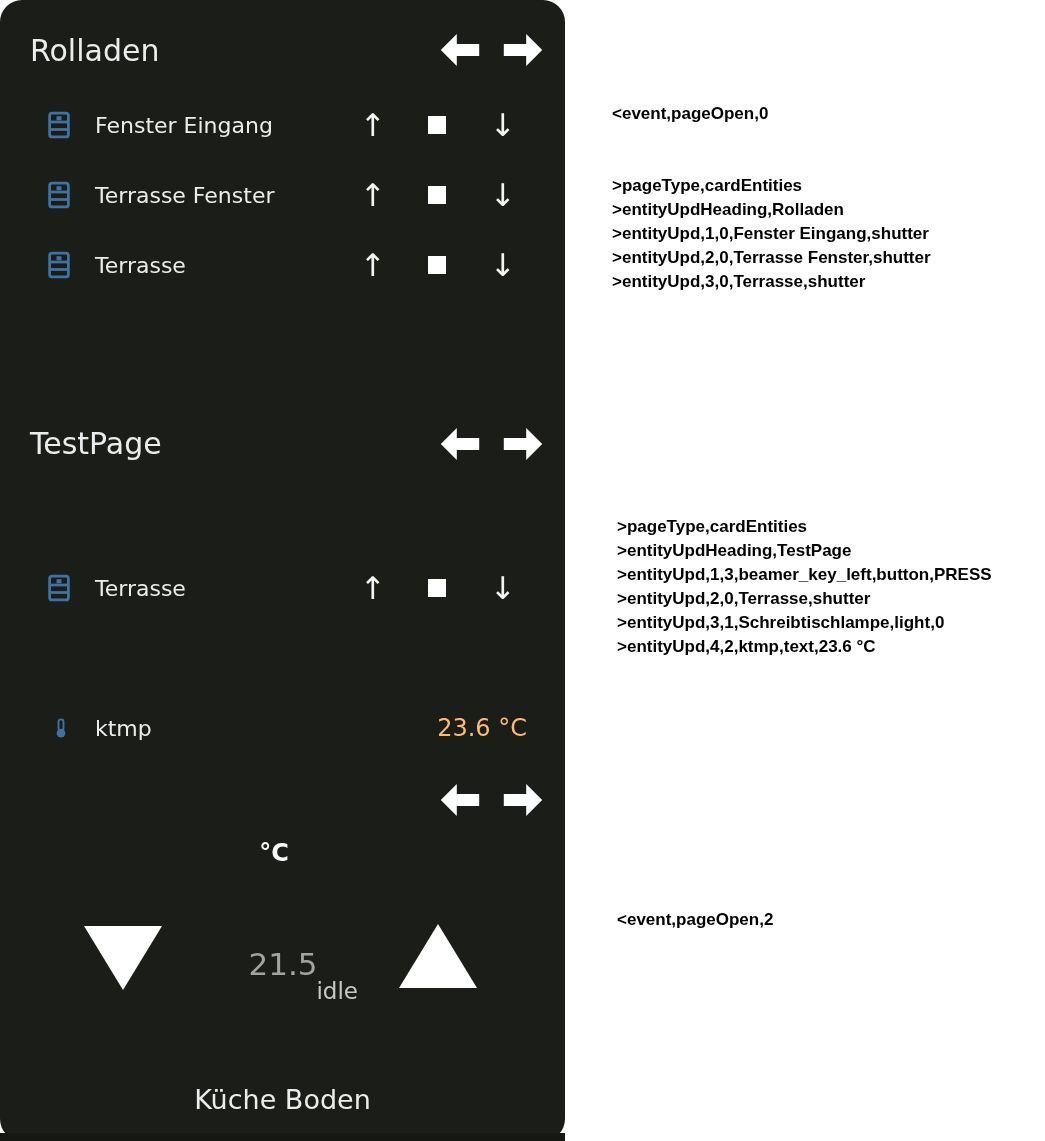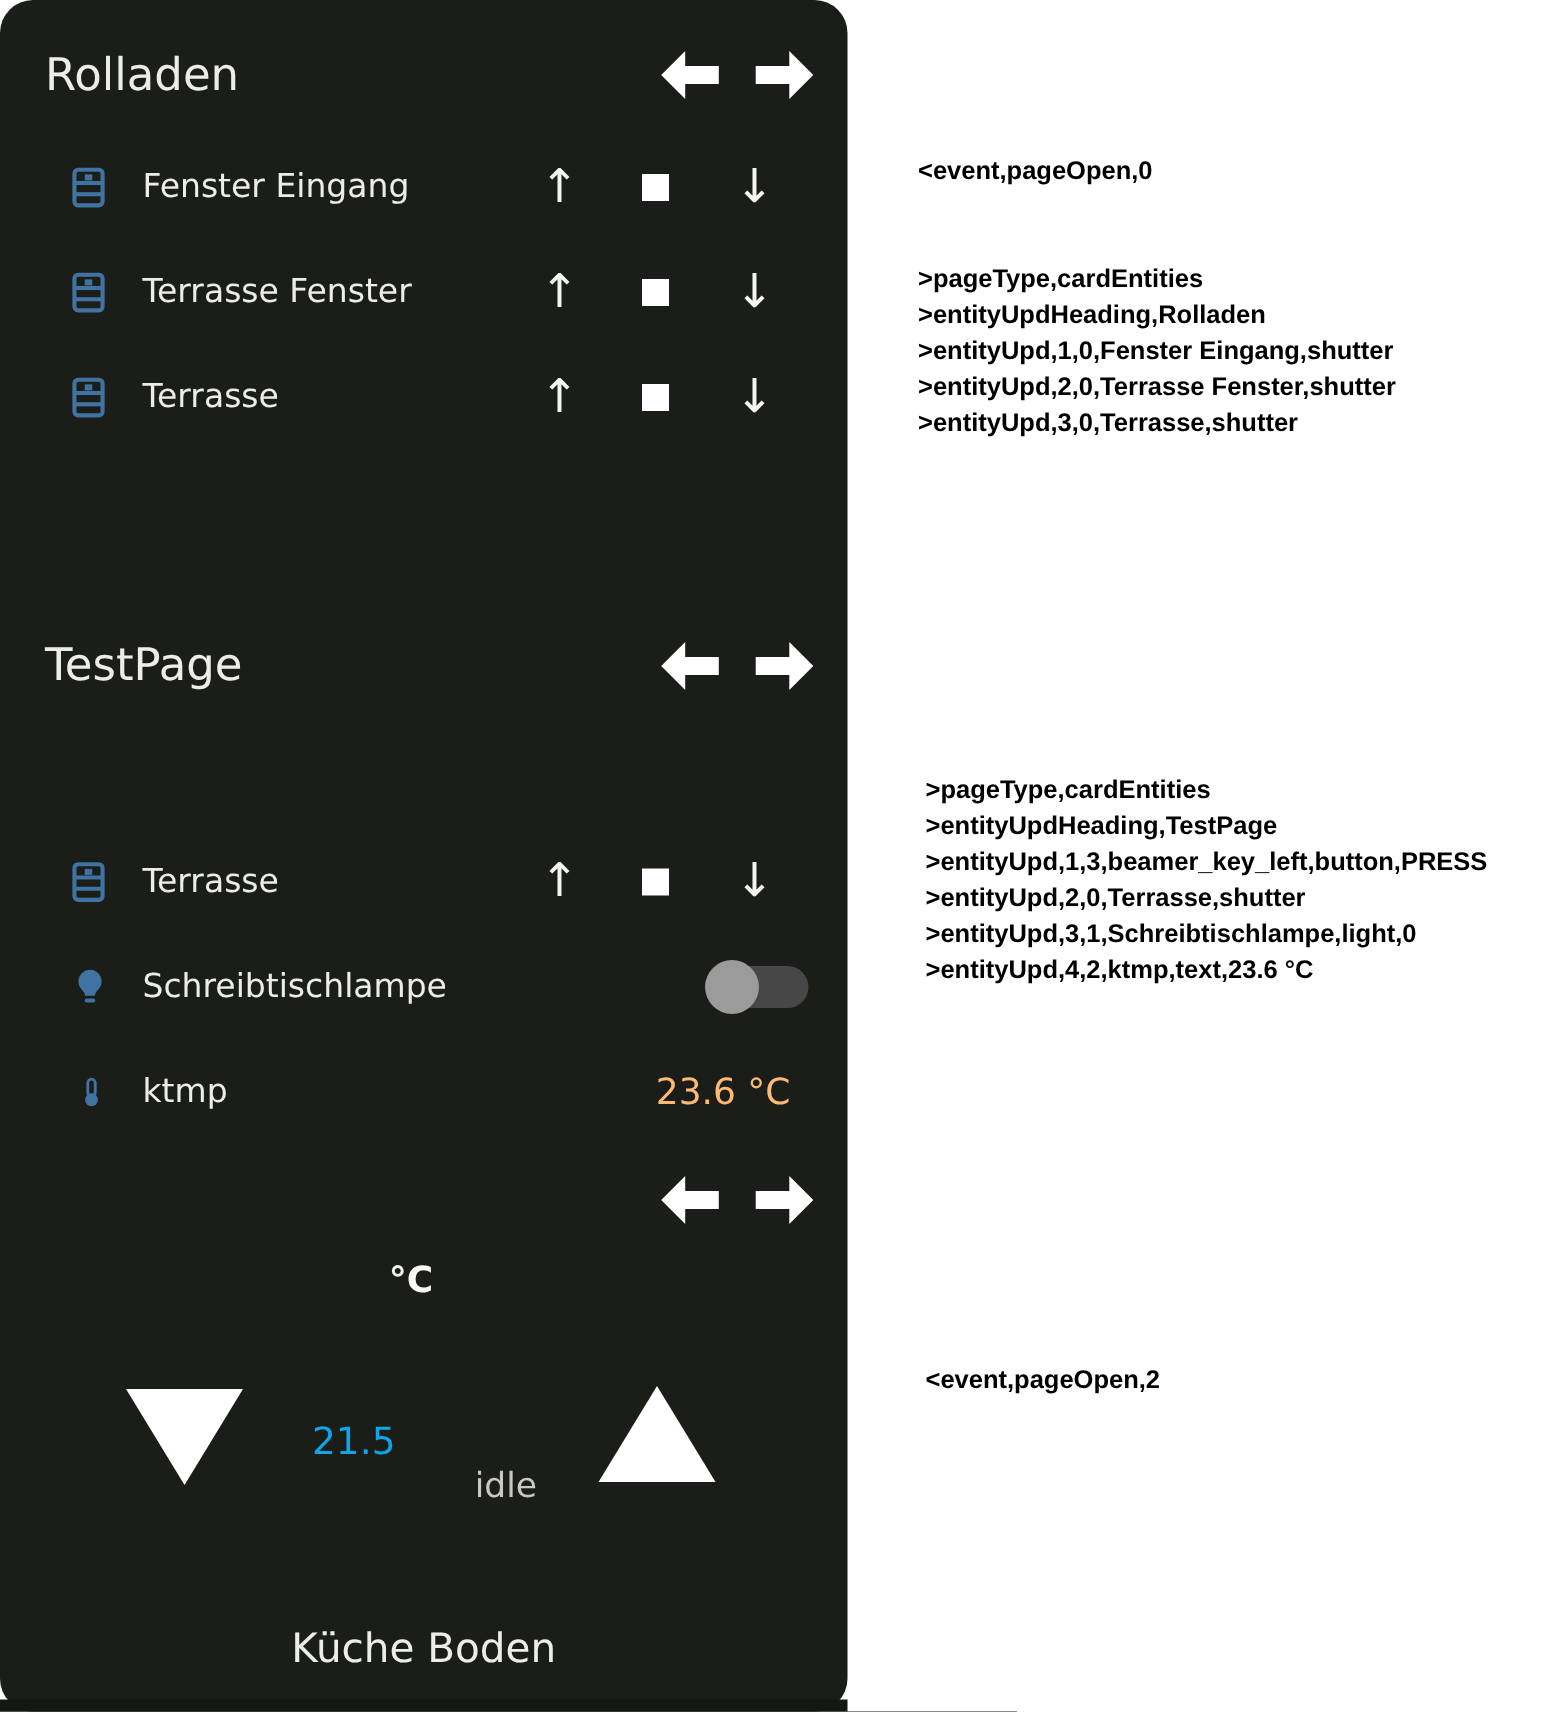--- a/index.html
+++ b/index.html
@@ -34,21 +34,21 @@
   .toggle-knob  { position:absolute; left:0; top:0; width:36px; height:36px; border-radius:50%; background:#9b9b9b; }
 
   .thermo-temp { position:absolute; left:120px; top:833px; width:300px; display:flex; justify-content:center; align-items:flex-start; }
   .thermo-temp .big { font-size:76px; font-weight:bold; line-height:1.1; color:#f7f7f7; }
   .thermo-temp .deg { font-size:24px; font-weight:bold; color:#f7f7f7; margin-left:8px; margin-top:6px; }
 
   .tri { position:absolute; width:0; height:0; cursor:pointer; }
   .tri-down { left:84px;  top:926px; border-left:39px solid transparent; border-right:39px solid transparent; border-top:64px solid #ffffff; }
   .tri-up   { left:399px; top:924px; border-left:39px solid transparent; border-right:39px solid transparent; border-bottom:64px solid #ffffff; }
 
-  .thermo-target { position:absolute; left:208px; top:946px; width:150px; text-align:left; font-size:25px; color:#0ea5e9; }
+  .thermo-target { position:absolute; left:208px; top:946px; width:150px; text-align:center; font-size:31px; color:#a3a3a3; }
   .thermo-state  { position:absolute; left:208px; top:978px; width:150px; text-align:right; font-size:23px; color:#c8c8c8; }
   .thermo-name   { position:absolute; left:0; top:1084px; width:565px; text-align:center; font-size:27px; color:#ececec; }
 
   .log { position:absolute; font-family:"Liberation Sans", sans-serif; font-weight:bold; font-size:17px; line-height:24px; color:#000000; white-space:pre-line; }
   .log-lines { margin-top:24px; }
 </style>
 </head>
 <body>
 
 <div class="panel">
@@ -131,33 +131,20 @@
           <rect x="10" y="5" width="4" height="3.2" fill="#4173a2"></rect>
           <line x1="5" y1="15.6" x2="19" y2="15.6" stroke="#4173a2" stroke-width="2.2"></line>
         </svg>
     </span>
     <span class="e-label">Terrasse</span>
     <span class="ctl ctl-up">↑</span>
     <span class="ctl ctl-stop"></span>
     <span class="ctl ctl-down">↓</span>
   </div>
 
-  <div class="row" style="top:623px">
-    <span class="e-icon" style="left:46px">
-      <svg width="28" height="36" viewBox="0 0 24 24">
-          <path d="M12 2.2 a6.6 6.6 0 0 1 6.6 6.6 c0 2.7-1.6 4.4-2.8 5.7-.6.7-1 1.5-1 2.5 h-5.6 c0-1-.4-1.8-1-2.5 C7 13.2 5.4 11.5 5.4 8.8 A6.6 6.6 0 0 1 12 2.2 Z" fill="#4173a2"></path>
-          <rect x="9" y="18.6" width="6" height="2.2" rx="1.1" fill="#4173a2"></rect>
-        </svg>
-    </span>
-    <span class="e-label">Schreibtischlampe</span>
-    <span class="toggle">
-      <span class="toggle-track"></span>
-      <span class="toggle-knob"></span>
-    </span>
-  </div>
 
   <div class="row" style="top:693px">
     <span class="e-icon" style="left:50px">
       <svg width="22" height="36" viewBox="0 0 24 24">
           <circle cx="12" cy="17.6" r="4.7" fill="#4173a2"></circle>
           <rect x="9.3" y="2.6" width="5.4" height="12.5" rx="2.7" fill="none" stroke="#4173a2" stroke-width="2.1"></rect>
         </svg>
     </span>
     <span class="e-label">ktmp</span>
     <span class="e-value">23.6 °C</span>

